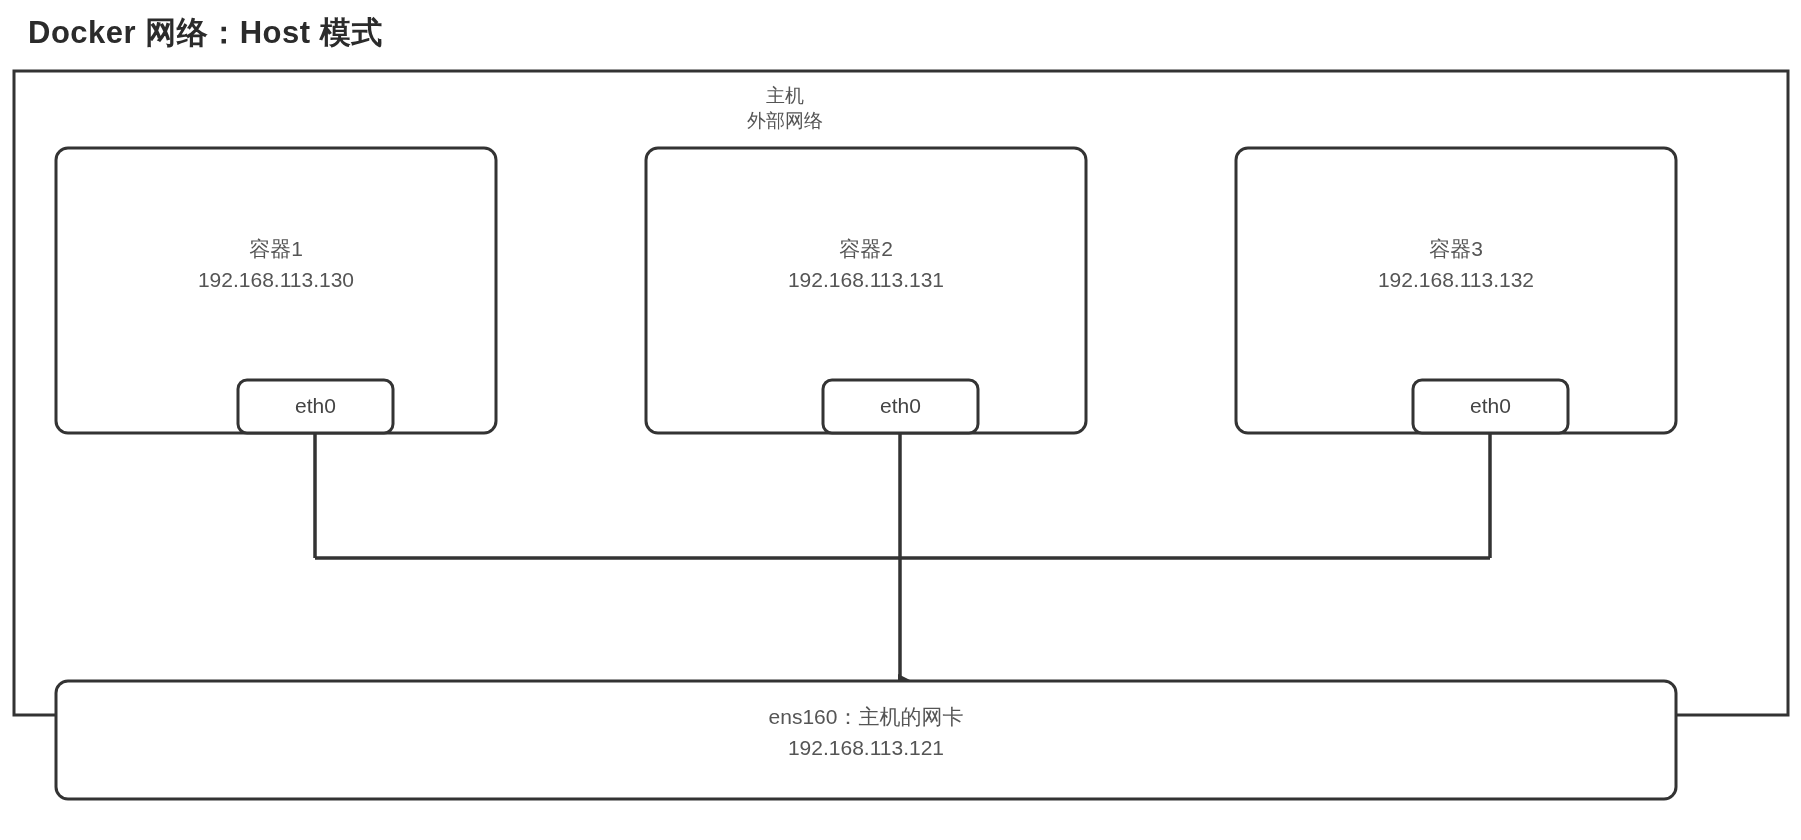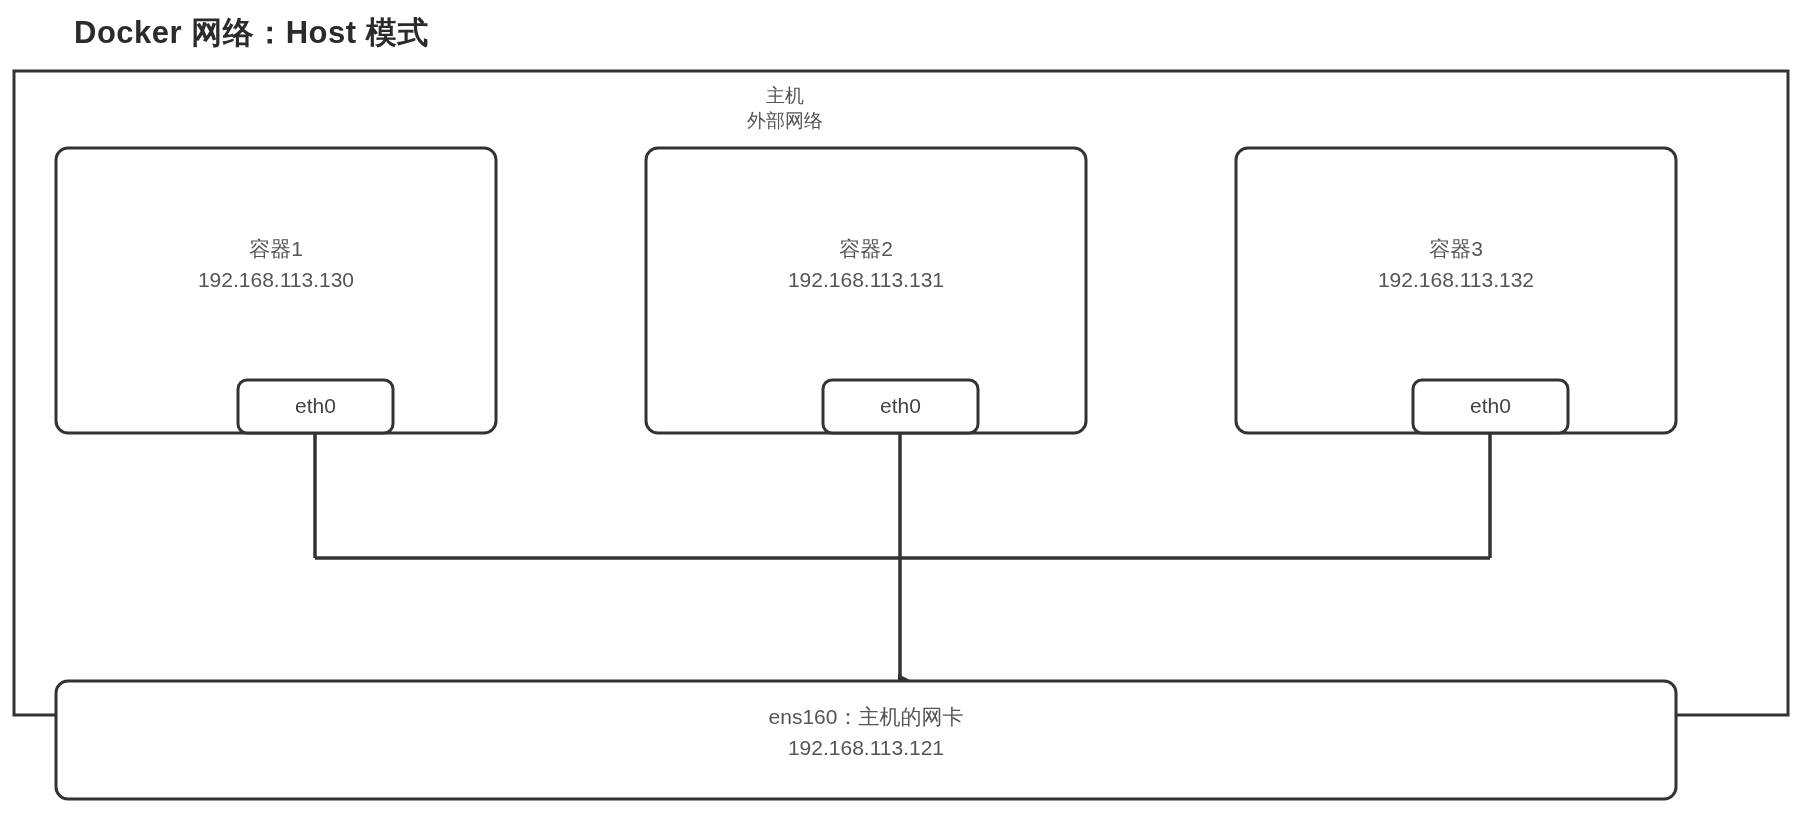--- a/index.html
+++ b/index.html
@@ -22,21 +22,20 @@
   }
   #diagram-title {
     position: absolute;
     left: 28px;
     top: 12px;
     font-size: 31px;
     font-weight: bold;
     color: #2b2b2b;
     letter-spacing: 0.5px;
     white-space: nowrap;
-    margin-left: 46px;
   }
   #diagram-svg {
     position: absolute;
     left: 0;
     top: 0;
   }
   .box-label {
     font-family: "Liberation Sans", "DejaVu Sans", sans-serif;
     fill: #555555;
     font-size: 21px;

